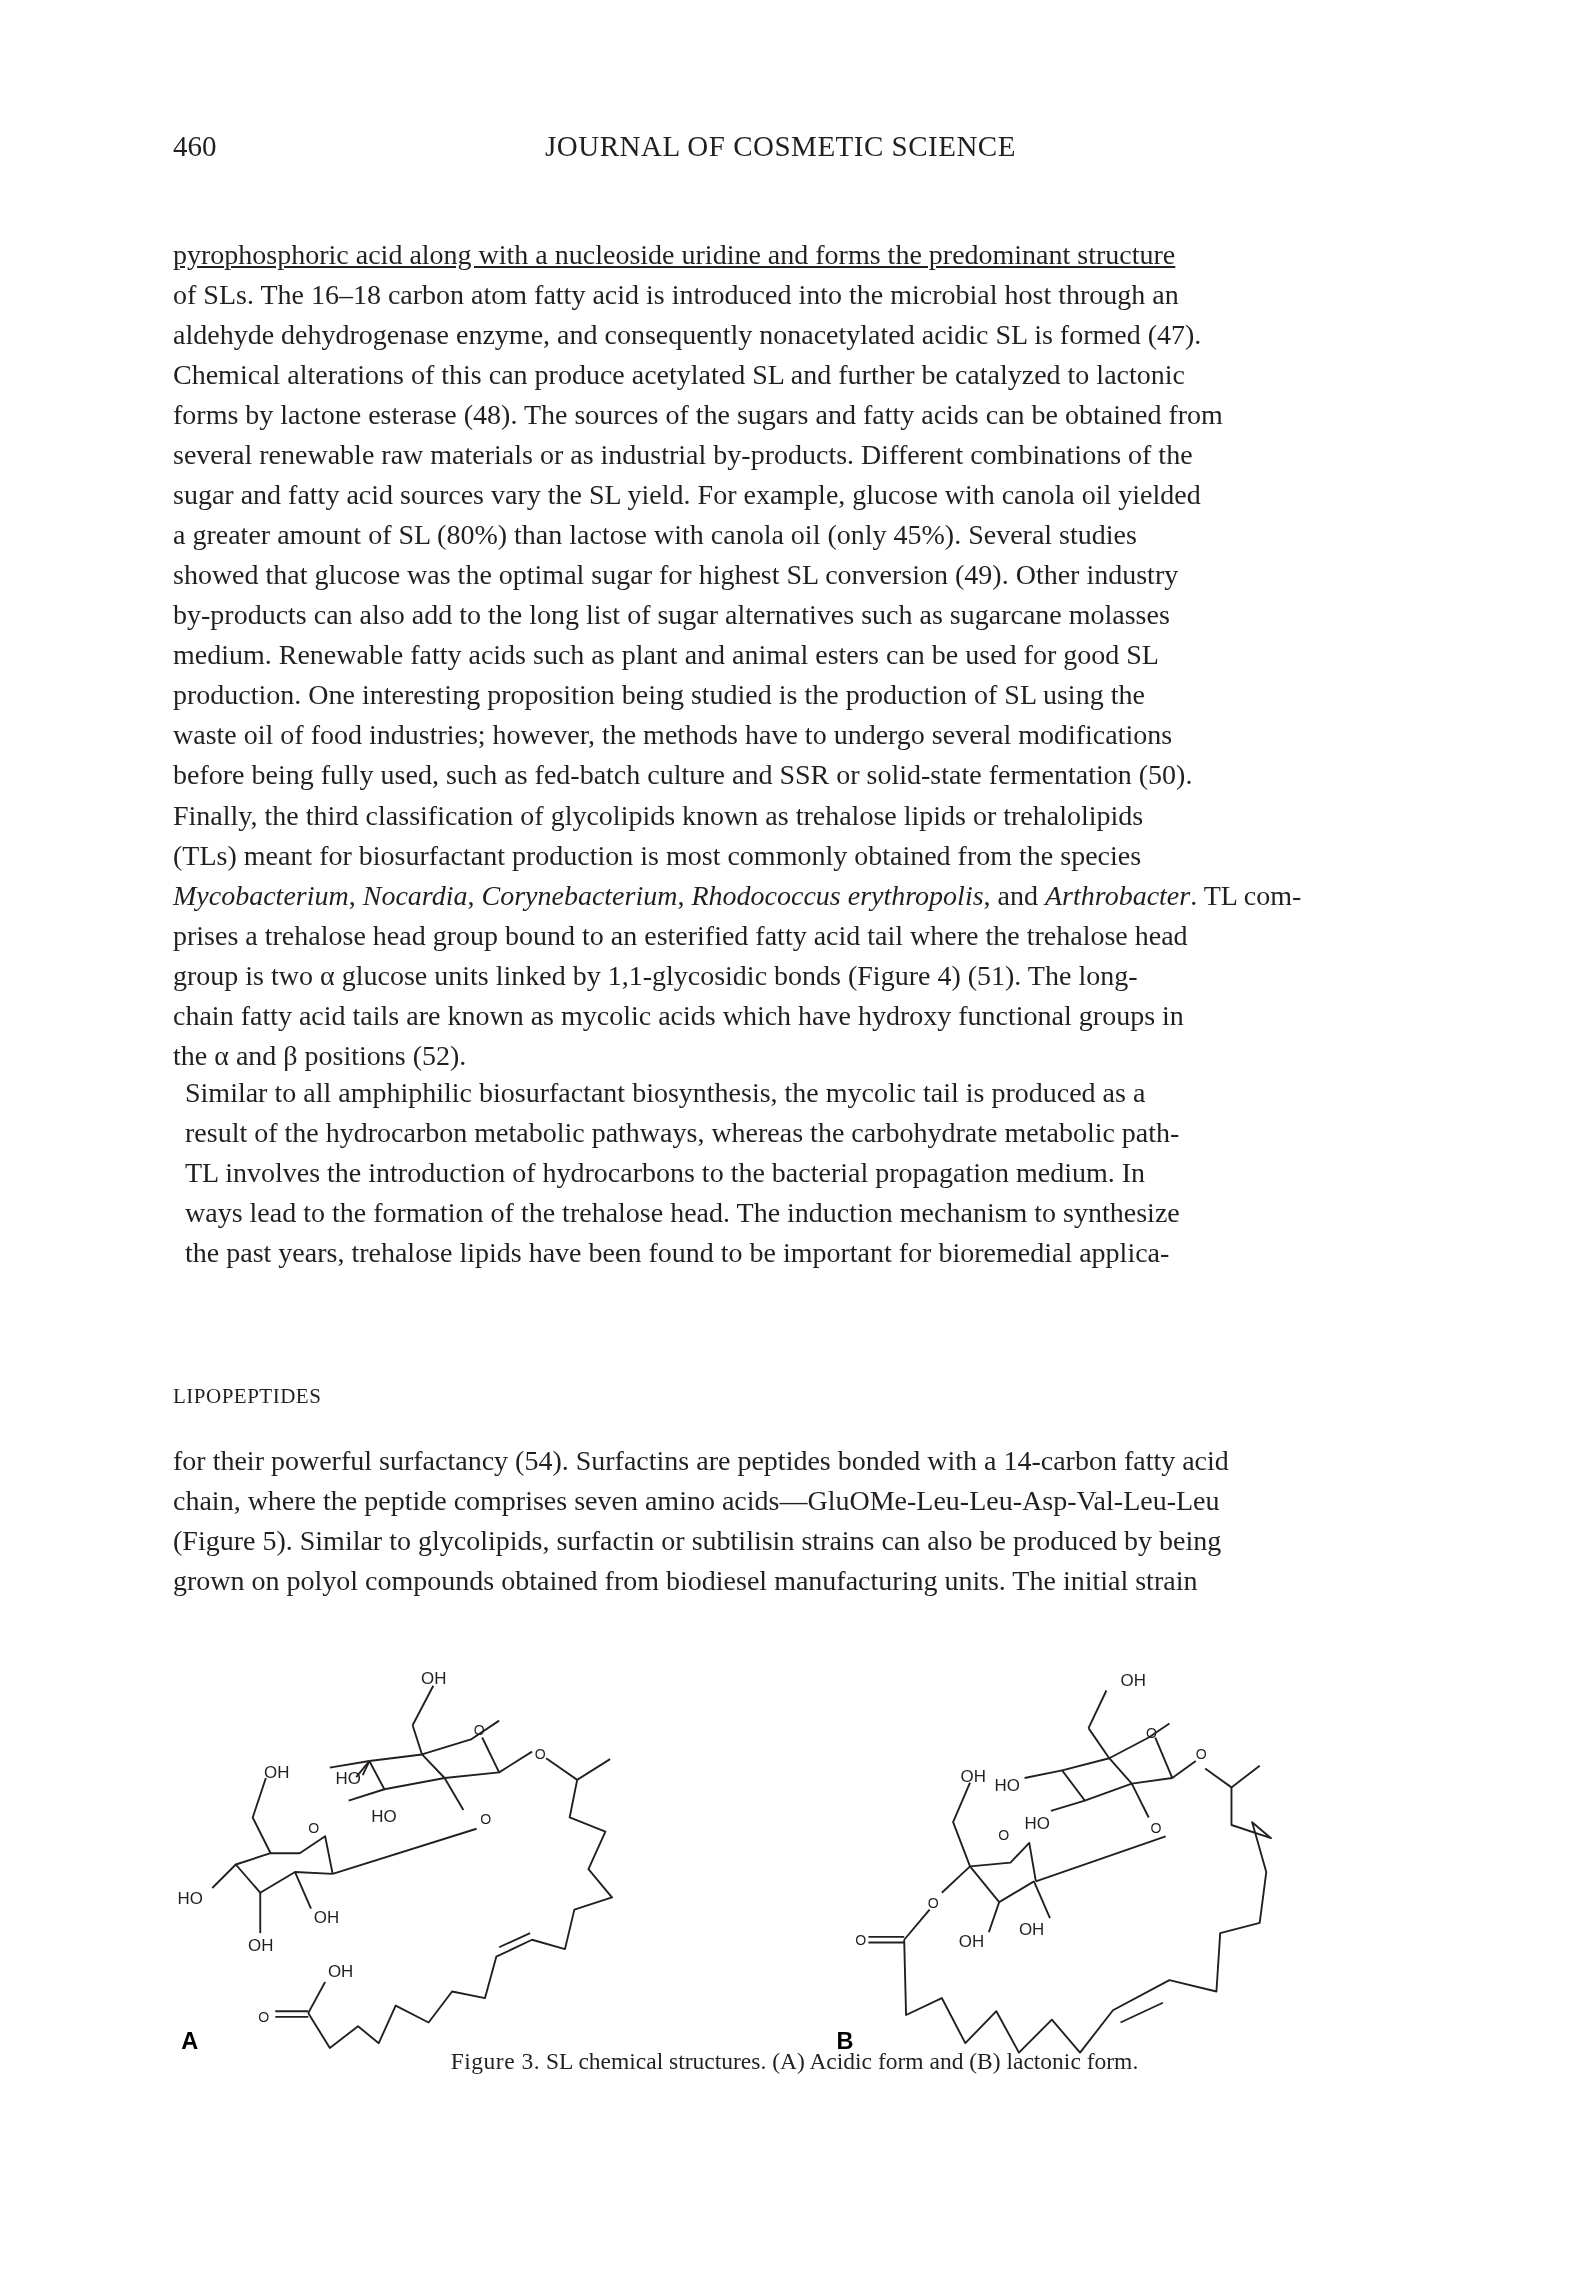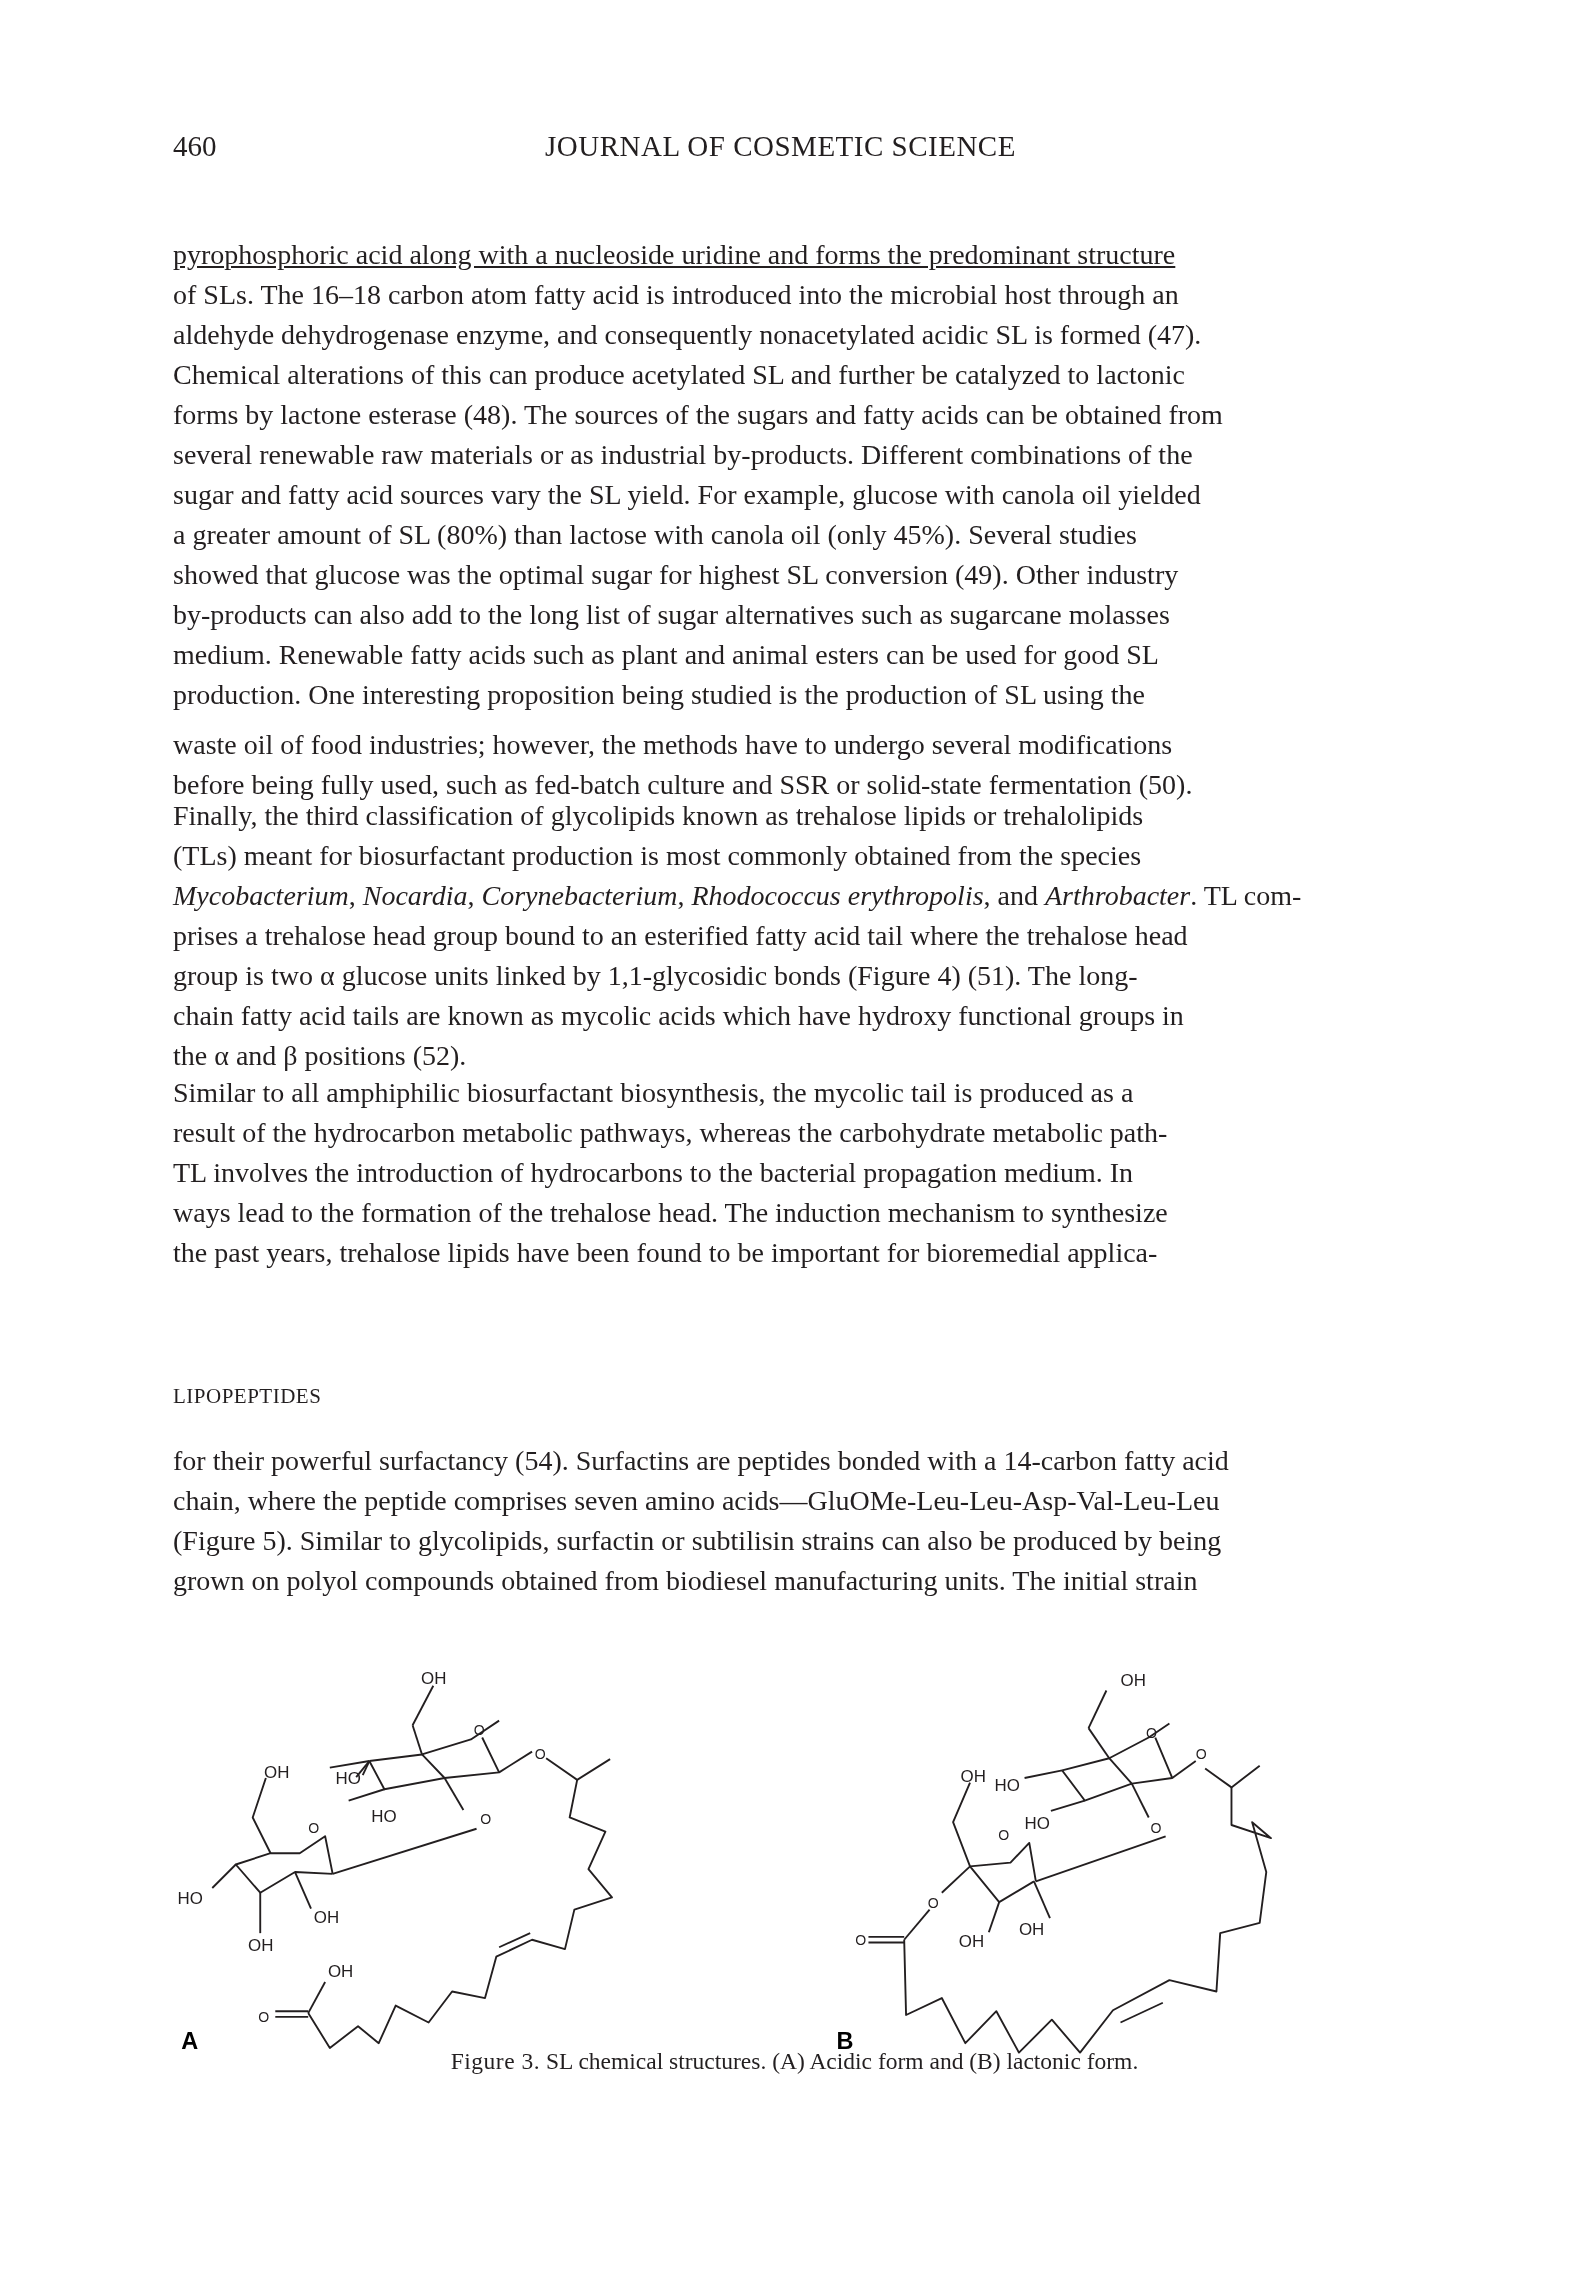--- a/index.html
+++ b/index.html
@@ -7,21 +7,21 @@
          font-family: "Liberation Serif", "DejaVu Serif", serif; color: #231f20; }
   .running-head { position: absolute; top: 130px; left: 173px; width: 1215px; height: 38px; font-size: 29px; }
   .page-num { position: absolute; left: 0; top: 0; }
   .journal { position: absolute; left: 0; width: 100%; text-align: center; letter-spacing: 0.5px; }
   .col { position: absolute; left: 173px; width: 1215px; font-size: 28px; }
   .line { display: block; height: 40px; line-height: 40px; text-align: justify; text-align-last: justify; white-space: nowrap; overflow: visible; }
   .line.last { text-align-last: left; }
   .line i { font-style: italic; }
   .p1 { top: 235px; }
   .p2 { top: 796px; }
-  .p3 { top: 1073px; }
+  .p3 { top: 1073px; margin-left: 12px; }
   .heading { position: absolute; top: 1384px; left: 173px; font-size: 21px; letter-spacing: 0.5px; }
   .p4 { top: 1441px; }
   .figure { position: absolute; left: 160px; top: 1667px; width: 1271px; height: 377px; }
   .figure svg { position: absolute; top: 0; }
   .caption { position: absolute; top: 2048px; left: 0; width: 1589px; text-align: center; font-size: 23.5px; }
   .caption .fig-label { letter-spacing: 0.5px; }
   .panel-label { font-family: "Liberation Sans", "DejaVu Sans", sans-serif; font-weight: bold; font-size: 25px; }
   .atom { font-family: "Liberation Sans", "DejaVu Sans", sans-serif; font-size: 18px; fill: #231f20; }
   .atom-o { font-family: "Liberation Sans", "DejaVu Sans", sans-serif; font-size: 15px; fill: #231f20; }
   .bond { stroke: #231f20; stroke-width: 2; fill: none; stroke-linejoin: round; }
@@ -40,21 +40,21 @@
   <span class="line" style="word-spacing: 0px; text-align: left; text-align-last: left;">aldehyde dehydrogenase enzyme, and consequently nonacetylated acidic SL is formed (47).</span>
   <span class="line" style="word-spacing: 0px; text-align: left; text-align-last: left;">Chemical alterations of this can produce acetylated SL and further be catalyzed to lactonic</span>
   <span class="line" style="word-spacing: 0px; text-align: left; text-align-last: left;">forms by lactone esterase (48). The sources of the sugars and fatty acids can be obtained from</span>
   <span class="line" style="word-spacing: 0px; text-align: left; text-align-last: left;">several renewable raw materials or as industrial by-products. Different combinations of the</span>
   <span class="line" style="word-spacing: 0px; text-align: left; text-align-last: left;">sugar and fatty acid sources vary the SL yield. For example, glucose with canola oil yielded</span>
   <span class="line" style="word-spacing: 0px; text-align: left; text-align-last: left;">a greater amount of SL (80%) than lactose with canola oil (only 45%). Several studies</span>
   <span class="line" style="word-spacing: 0px; text-align: left; text-align-last: left;">showed that glucose was the optimal sugar for highest SL conversion (49). Other industry</span>
   <span class="line" style="word-spacing: 0px; text-align: left; text-align-last: left;">by-products can also add to the long list of sugar alternatives such as sugarcane molasses</span>
   <span class="line" style="word-spacing: 0px; text-align: left; text-align-last: left;">medium. Renewable fatty acids such as plant and animal esters can be used for good SL</span>
   <span class="line" style="word-spacing: 0px; text-align: left; text-align-last: left;">production. One interesting proposition being studied is the production of SL using the</span>
-  <span class="line" style="word-spacing: 0px; text-align: center; text-align-last: left; margin-top: 10px;">waste oil of food industries; however, the methods have to undergo several modifications</span>
+  <span class="line" style="word-spacing: 0px; text-align: center; text-align-last: left;">waste oil of food industries; however, the methods have to undergo several modifications</span>
   <span class="line last">before being fully used, such as fed-batch culture and SSR or solid-state fermentation (50).</span>
 </div>
 
 <div class="col p2">
   <span class="line" style="word-spacing: 0px; text-align: left; text-align-last: left;">Finally, the third classification of glycolipids known as trehalose lipids or trehalolipids</span>
   <span class="line" style="word-spacing: 0px; text-align: center; text-align-last: left;">(TLs) meant for biosurfactant production is most commonly obtained from the species</span>
   <span class="line" style="word-spacing: 0px; text-align: left; text-align-last: left;"><i>Mycobacterium</i><span>, </span><i>Nocardia</i><span>, </span><i>Corynebacterium</i><span>, </span><i>Rhodococcus erythropolis</i><span>, and </span><i>Arthrobacter</i><span>. TL com-</span></span>
   <span class="line" style="word-spacing: 0px; text-align: left; text-align-last: left;">prises a trehalose head group bound to an esterified fatty acid tail where the trehalose head</span>
   <span class="line" style="word-spacing: 0px; text-align: left; text-align-last: left;">group is two α glucose units linked by 1,1-glycosidic bonds (Figure 4) (51). The long-</span>
   <span class="line" style="word-spacing: 0px; text-align: left; text-align-last: left;">chain fatty acid tails are known as mycolic acids which have hydroxy functional groups in</span>

